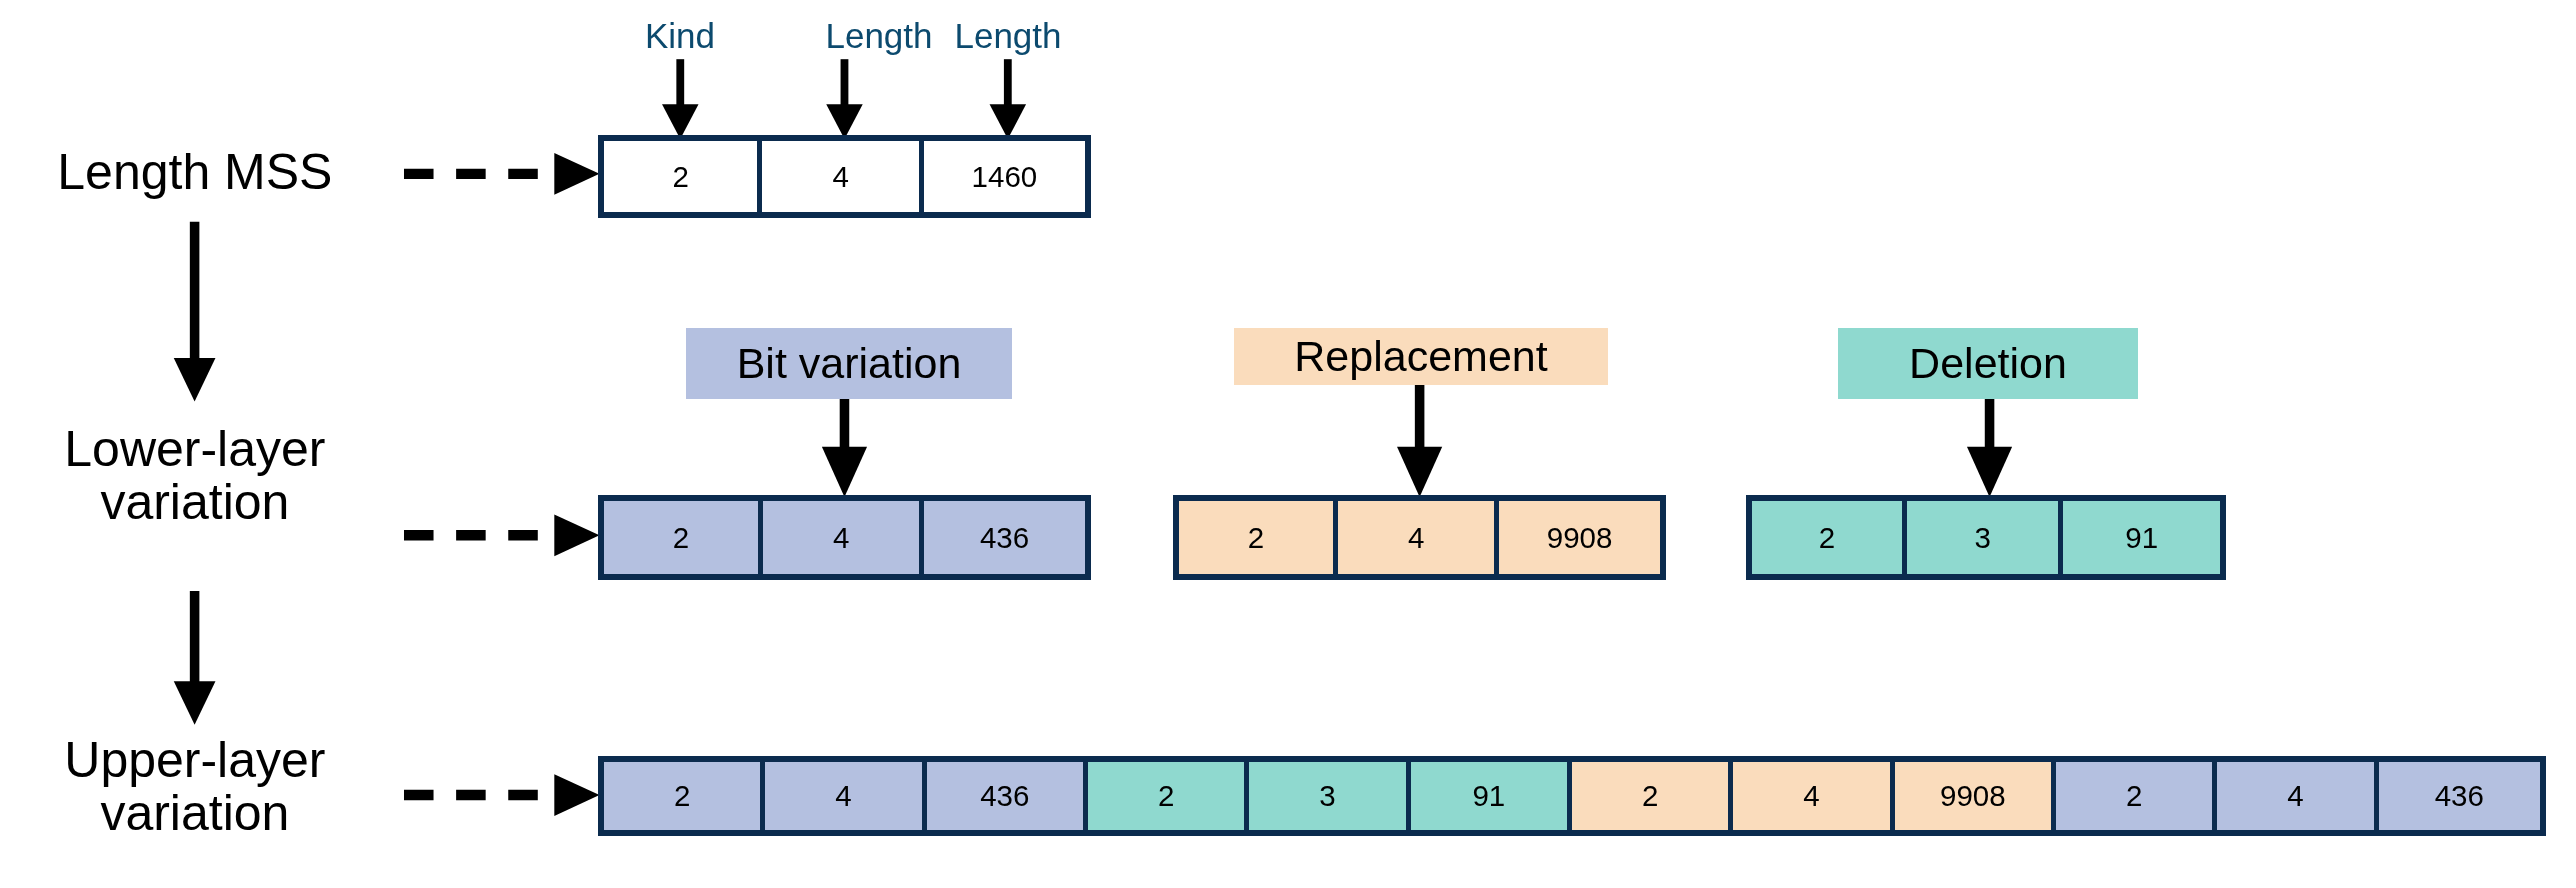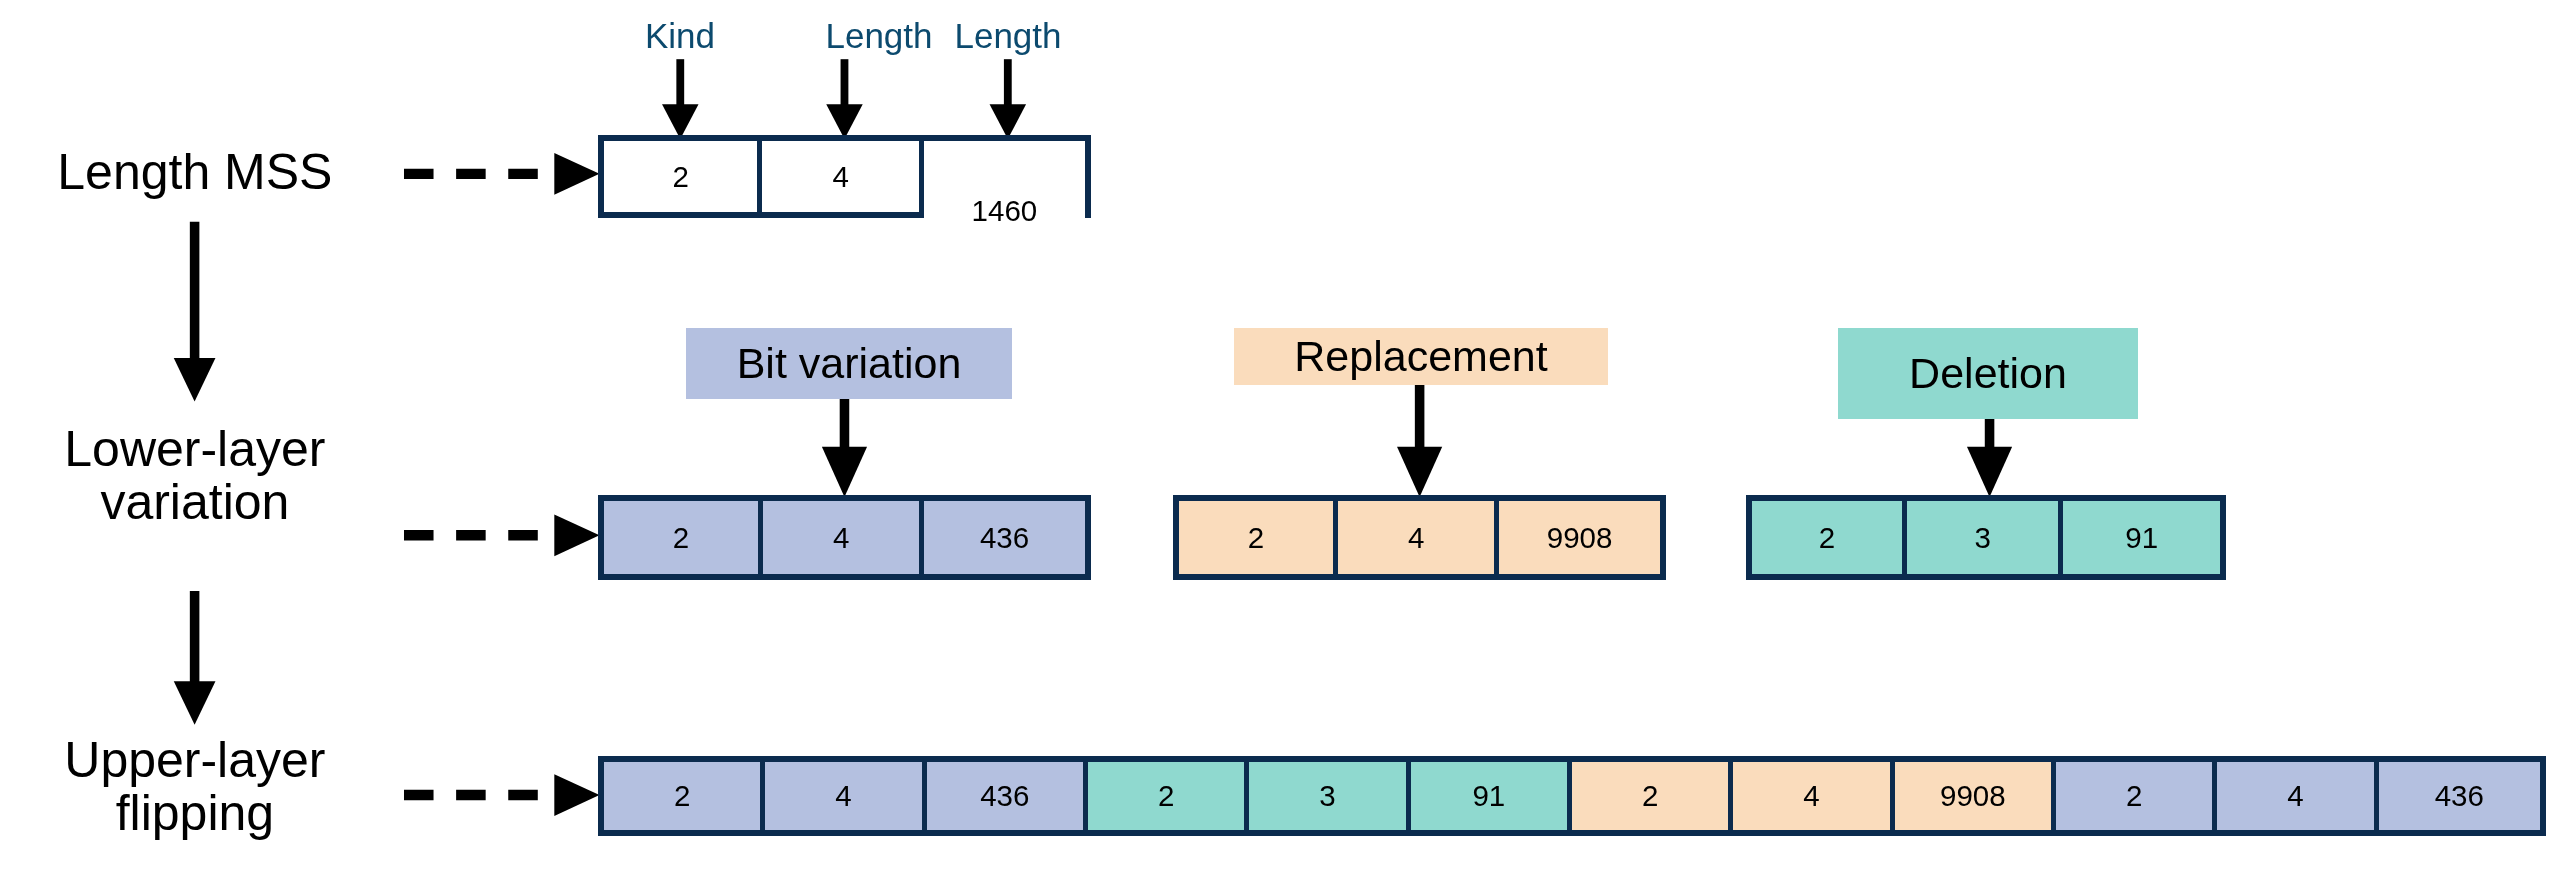--- a/index.html
+++ b/index.html
@@ -130,33 +130,33 @@
 <div class="head-label" style="left:680px;top:15.6px;">Kind</div>
 <div class="head-label" style="left:844px;top:15.6px;margin-left:35px;">Length</div>
 <div class="head-label" style="left:1008px;top:15.6px;">Length</div>
 
 <div class="row-label" style="left:10.4px;top:146px;width:369px;">Length MSS</div>
 
 <div class="row-label" style="left:10.4px;top:423px;width:369px;">Lower-layer
 variation</div>
 
 <div class="row-label" style="left:10.4px;top:734px;width:369px;">Upper-layer
-flipping</div>
+variation</div>
 
 <div class="bar" style="left:598px;top:135px;width:493px;height:83px;">
   <div class="cell" style="width:162px;background:#ffffff;">2</div>
   <div class="cell" style="width:165px;background:#ffffff;">4</div>
-  <div class="cell" style="width:165px;background:#ffffff;margin-top:34px;">1460</div>
+  <div class="cell" style="width:165px;background:#ffffff;">1460</div>
 </div>
 
 <div class="chip" style="left:686px;top:328px;width:326px;height:71px;background:#b4c0e0;">Bit variation</div>
 
 <div class="chip" style="left:1234px;top:328px;width:374px;height:57px;background:#fadcbc;">Replacement</div>
 
-<div class="chip" style="left:1838px;top:328px;width:300px;height:91px;background:#8fd9cf;text-align:center;">Deletion</div>
+<div class="chip" style="left:1838px;top:328px;width:300px;height:71px;background:#8fd9cf;text-align:center;">Deletion</div>
 
 <div class="bar" style="left:598px;top:495px;width:493px;height:85px;">
   <div class="cell" style="width:163px;background:#b4c0e0;">2</div>
   <div class="cell" style="width:165px;background:#b4c0e0;">4</div>
   <div class="cell" style="width:165px;background:#b4c0e0;">436</div>
 </div>
 
 <div class="bar" style="left:1173px;top:495px;width:493px;height:85px;">
   <div class="cell" style="width:163px;background:#fadcbc;">2</div>
   <div class="cell" style="width:165px;background:#fadcbc;">4</div>

